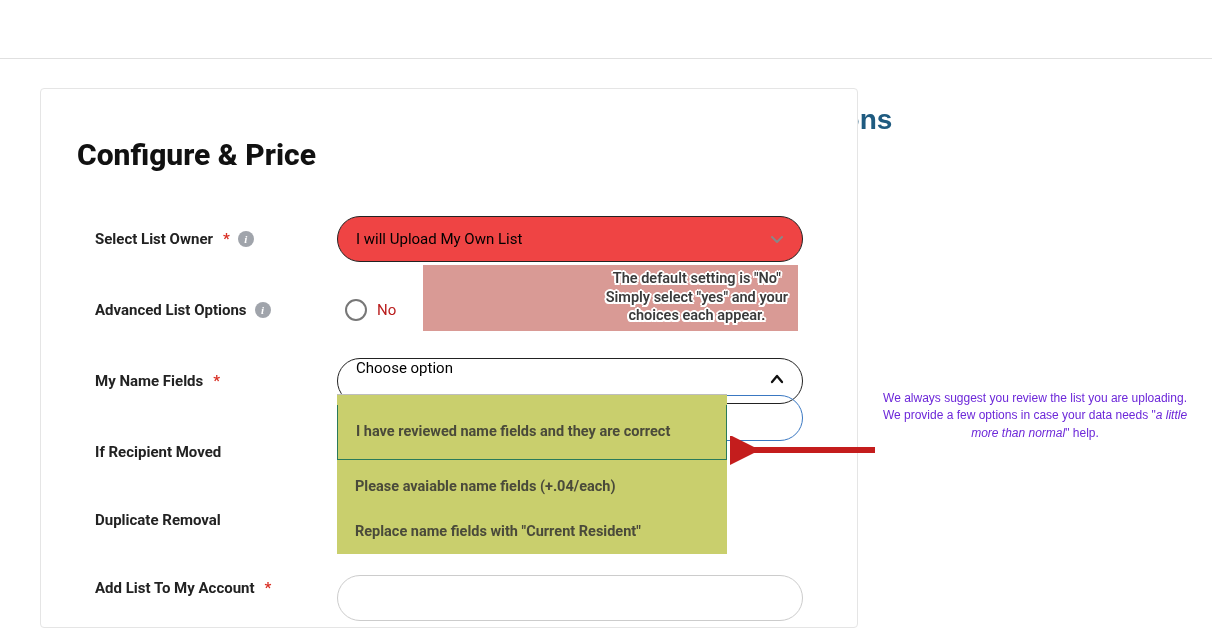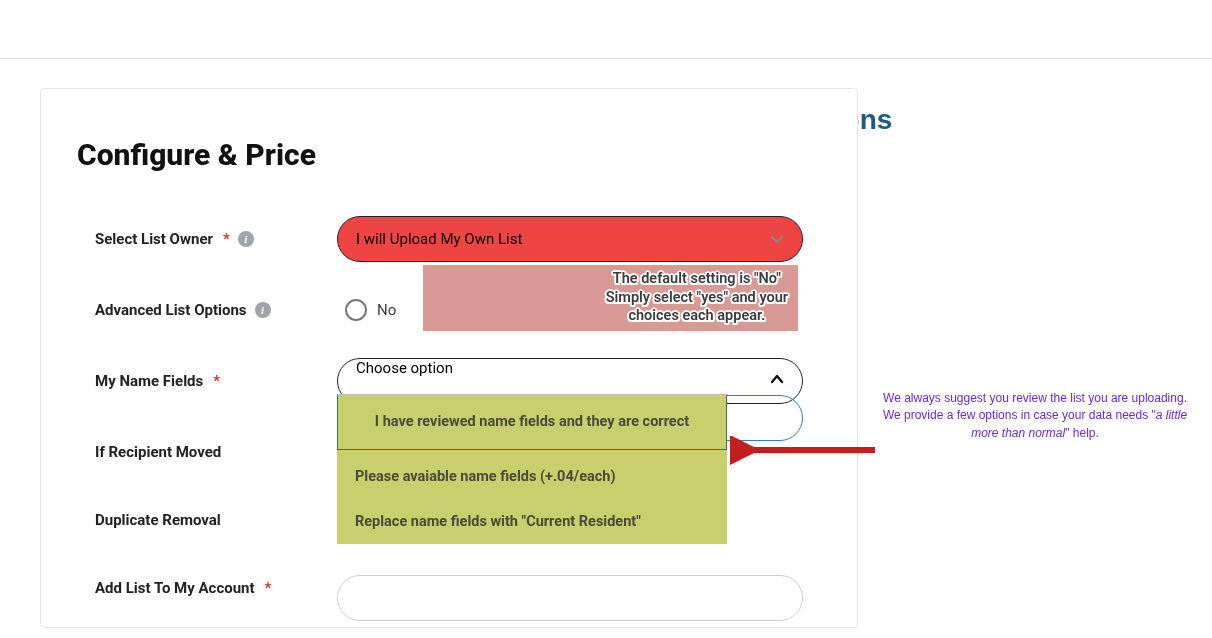--- a/index.html
+++ b/index.html
@@ -107,21 +107,21 @@
     align-items: center;
     justify-content: center;
     background: #fff;
   }
   .radio-circle.sel { border-color: #7a1b2a; }
   .radio-dot {
     width: 10px; height: 10px;
     border-radius: 50%;
     background: #7a1b2a;
   }
-  .radio-label { font-size: 15px; color: #404040; }
+  .radio-label { font-size: 15px; color: #b91c1c; }
   .radio-label.sel { color: #7a1b2a; font-weight: 500; }
 
   .help-balloon-pink {
     position: absolute;
     left: 423px;
     top: 265px;
     width: 375px;
     height: 66px;
     background: #d99a95;
     display: flex;
@@ -175,25 +175,24 @@
     padding: 14px 18px;
     font-size: 14.5px;
     font-weight: 700;
     color: #4a4a3a;
     cursor: pointer;
   }
   .dropdown-panel .opt.first {
     border: 1px solid #2a7a5a;
     border-top: none;
     border-left-color: #2a7a5a;
-    margin: 0 0 4px 0;
+    margin: 10px 0 4px 0;
     padding-top: 16px;
     padding-bottom: 16px;
     line-height: 1.5;
-    text-align: center;
   }
   .dropdown-panel .opt .sub {
     display: block;
     font-weight: 400;
     font-size: 12px;
     color: #585843;
     margin-top: 2px;
   }
 
   .field-outline-under {

